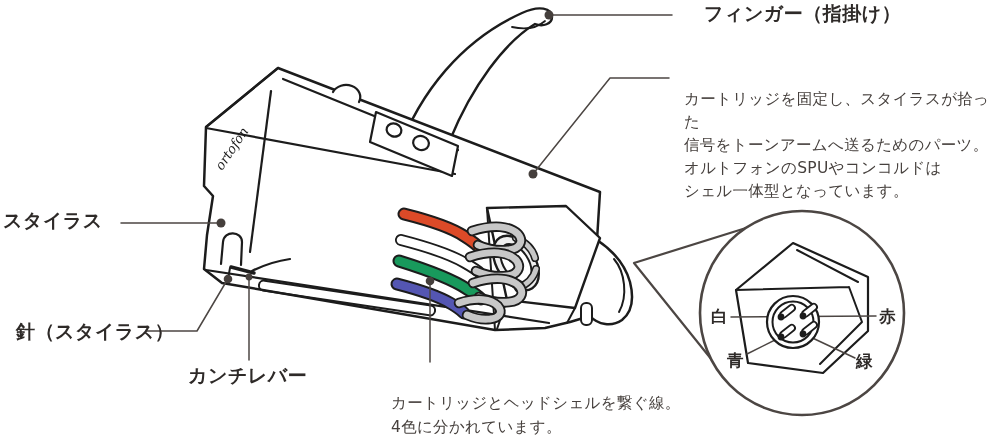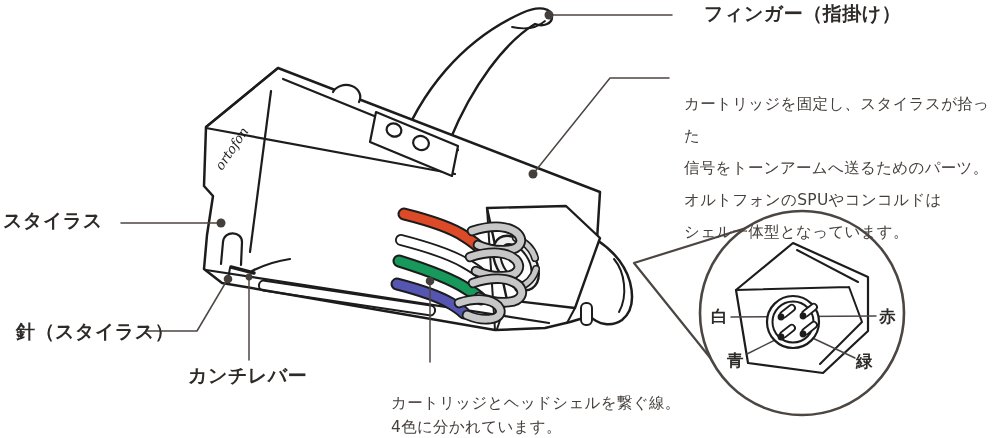--- a/index.html
+++ b/index.html
@@ -7,21 +7,21 @@
     position:relative;width:1000px;height:438px;background:#ffffff;
     overflow:hidden;font-family:"DejaVu Sans",sans-serif;
   }
   .stage svg{position:absolute;left:0;top:0;}
   .lbl{
     position:absolute;color:#2E2A28;font-weight:700;font-size:19px;
     letter-spacing:.5px;white-space:nowrap;line-height:1.15;
   }
   .desc{
     position:absolute;color:#46403D;font-weight:400;font-size:15.5px;
-    line-height:32px;white-space:pre-line;letter-spacing:.3px;
+    line-height:23px;white-space:pre-line;letter-spacing:.3px;
   }
   .pin{
     position:absolute;color:#2E2A28;font-weight:700;font-size:16.5px;
     white-space:nowrap;
   }
 </style>
 </head>
 <body>
 
 <div class="stage">

